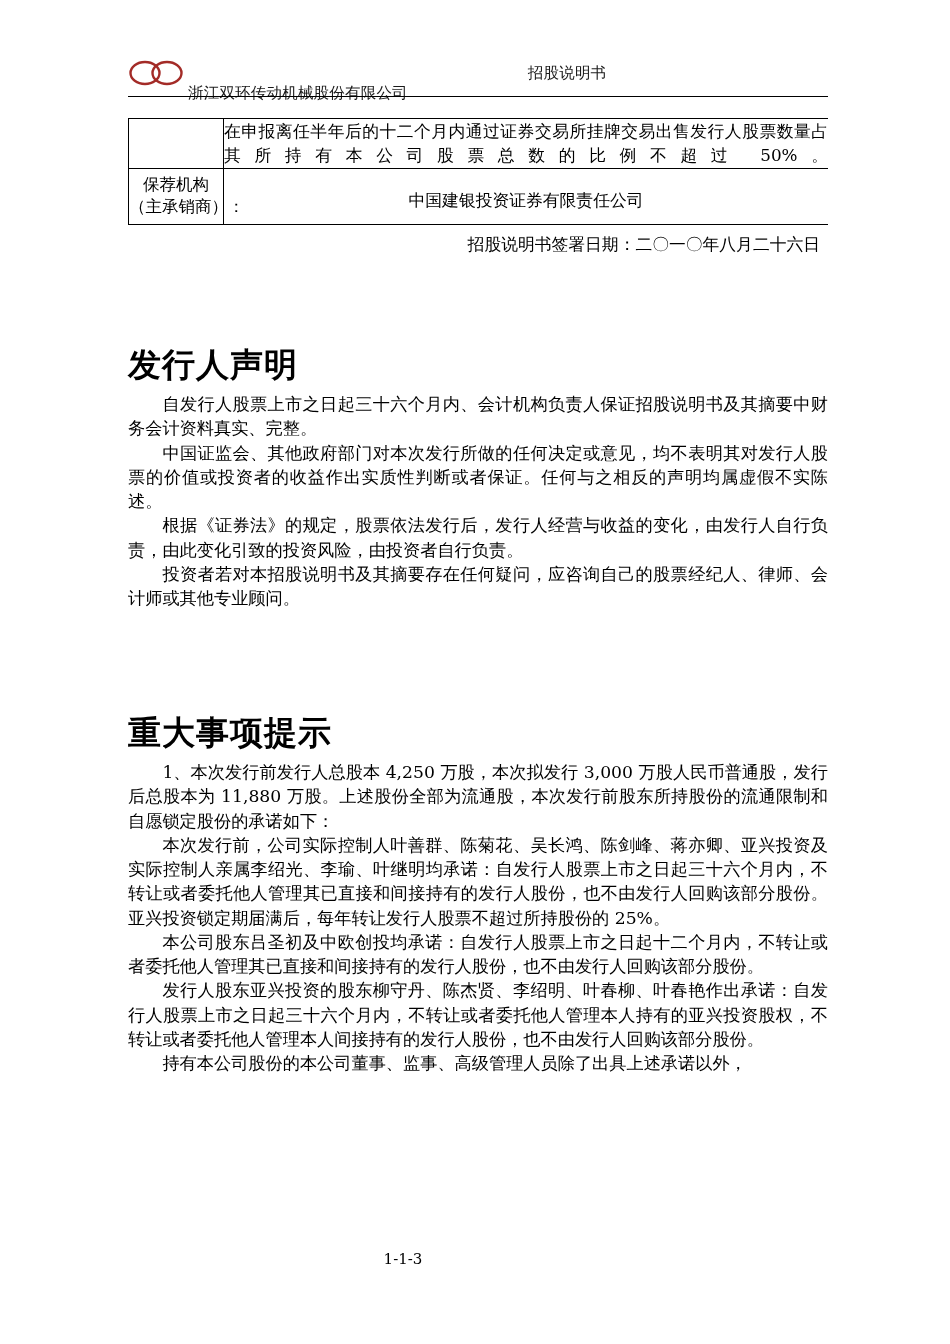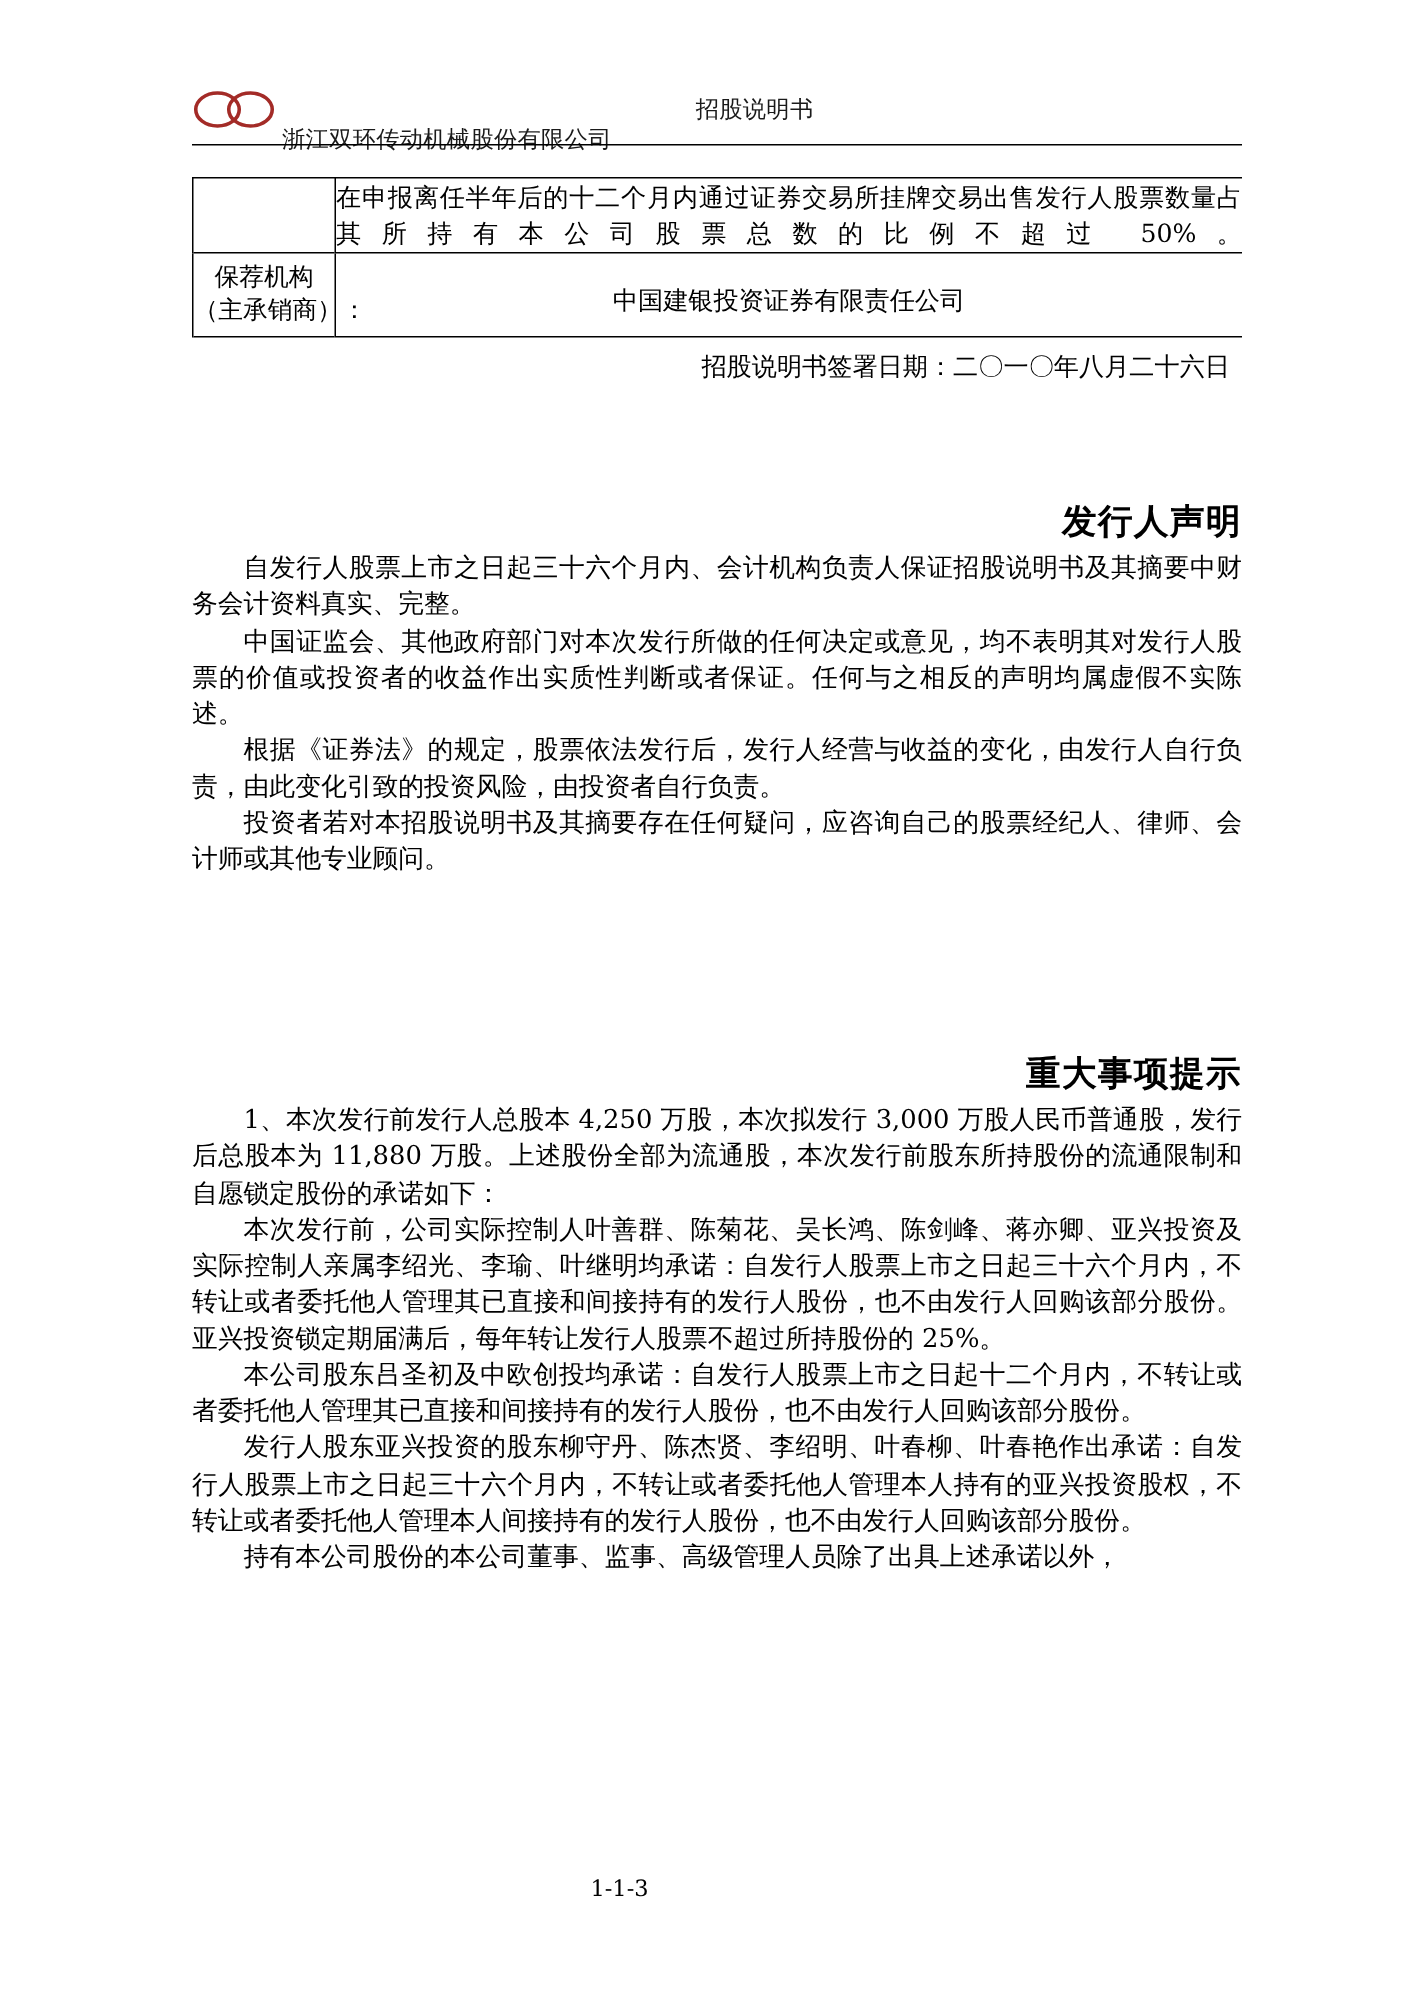--- a/index.html
+++ b/index.html
@@ -47,21 +47,21 @@
   .logo svg { display: block; }
   .header-company {
     font-size: 15.5px;
     letter-spacing: 0.2px;
     color: #1a1a1a;
     margin-top: 41px;
   }
   .header-doctype {
     font-size: 15.5px;
     color: #1a1a1a;
-    margin-left: 56px;
+    margin-left: 120px;
     letter-spacing: 0.2px;
   }
   .header-rule {
     position: absolute;
     left: 128px;
     top: 96px;
     width: 700px;
     height: 0;
     border-top: 1.6px solid #000;
   }
@@ -120,44 +120,44 @@
     white-space: nowrap;
   }
 
   
   .section {
     position: absolute;
     left: 128px;
     width: 700px;
   }
   .section-title {
-    text-align: right;
+    text-align: left;
     font-family: "DejaVu Sans", "Liberation Sans", sans-serif;
     font-weight: bold;
-    font-size: 23px;
+    font-size: 33px;
     letter-spacing: 1px;
-    margin: 0 0 4px 0;
+    margin: 11px 0 4px 0;
   }
   p.body-para {
     margin: 0;
     font-size: 17.2px;
     line-height: 1.41;
     text-align: justify;
     text-indent: 2em;
     letter-spacing: 0px;
     word-break: break-all;
   }
 
   #declaration { top: 332px; }
   #highlights  { top: 700px; }
 
   
   .footer {
     position: absolute;
-    left: 15px;
+    left: 5px;
     top: 1250px;
     width: 796px;
     text-align: center;
     font-size: 15px;
     font-family: "DejaVu Serif", "Liberation Serif", serif;
   }
 </style>
 </head>
 <body>
 

